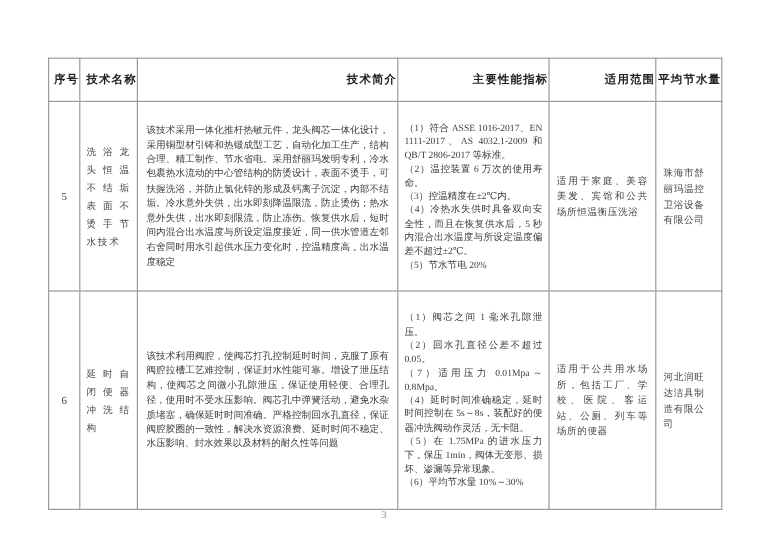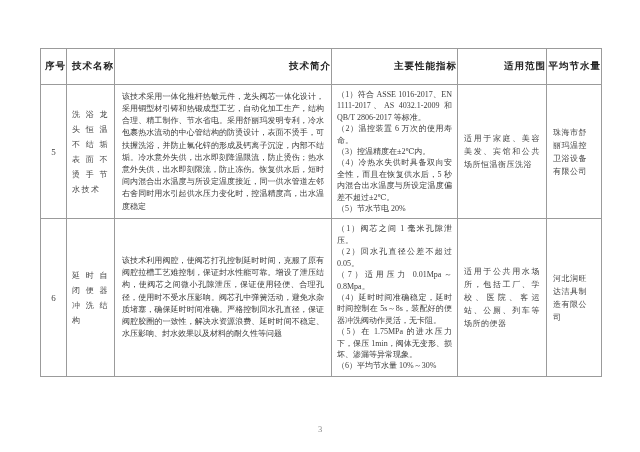--- a/index.html
+++ b/index.html
@@ -49,21 +49,21 @@
   td.c-intro {
     font-size: 8px;
     line-height: 12.2px;
     padding: 5px 7px;
     text-align: justify;
     color: #3b3b3b;
   }
   td.c-perf {
     font-size: 8px;
     line-height: 11.4px;
-    padding: 4px 5px;
+    padding: 16px 5px;
     text-align: left;
     color: #3b3b3b;
   }
   td.c-perf .perf-item { text-align: justify; }
   td.c-scope {
     font-size: 8px;
     line-height: 13px;
     padding: 20px 6px;
     text-align: justify;
     letter-spacing: 0.5px;

